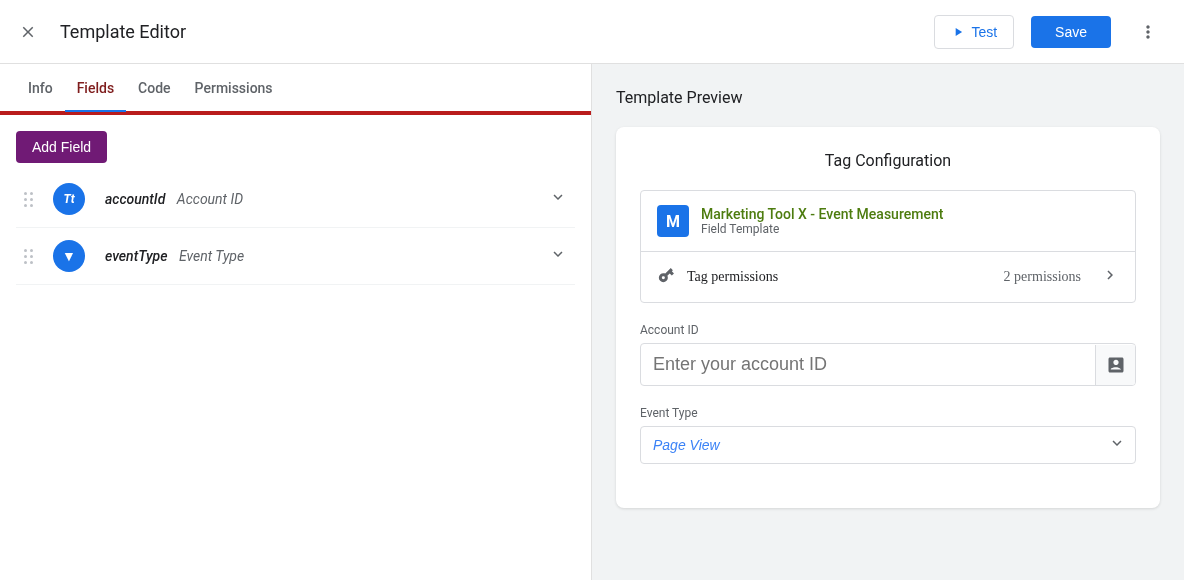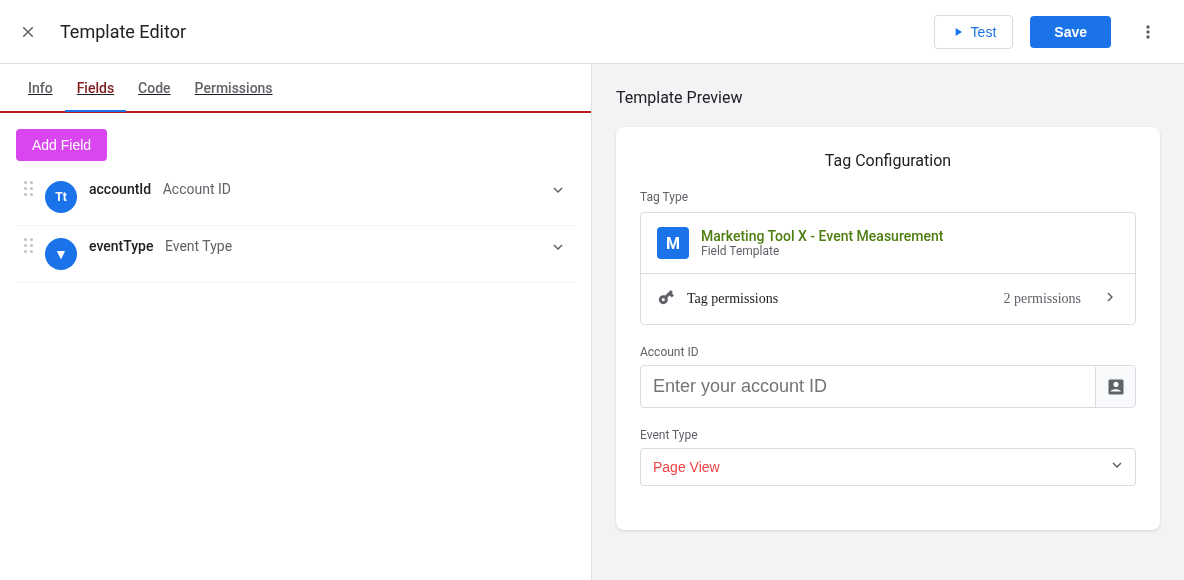--- a/index.html
+++ b/index.html
@@ -52,21 +52,21 @@
       cursor: pointer;
       font-weight: 500;
     }
     .btn-save {
       background: #1a73e8;
       color: #fff;
       border: none;
       border-radius: 4px;
       padding: 8px 24px;
       font-size: 14px;
-      font-weight: 700;
+      font-weight: 400;
       cursor: pointer;
     }
     .more-btn {
       width: 40px; height: 40px;
       border-radius: 50%;
       border: none; background: transparent;
       cursor: pointer;
       display: flex; align-items: center; justify-content: center;
       color: #5f6368;
       font-size: 20px;
@@ -83,23 +83,22 @@
       width: 592px;
       background: #fff;
       border-right: 1px solid #e0e0e0;
       display: flex;
       flex-direction: column;
     }
 
     
     .tabs {
       display: flex;
-      border-bottom: 2px solid #b91c1c;
+      border-bottom: 4px solid #b91c1c;
       padding: 0 16px;
-      text-decoration: underline;
     }
     .tab {
       padding: 16px 12px 14px;
       font-size: 14px;
       color: #5f6368;
       cursor: pointer;
       border-bottom: 2px solid transparent;
       margin-bottom: -1px;
       font-weight: 500;
       text-decoration: none;
@@ -109,37 +108,39 @@
       border-bottom-color: #1a73e8;
     }
 
     
     .fields-content {
       padding: 16px;
       overflow-y: auto;
       flex: 1;
     }
     .add-field-btn {
-      background: #d946ef;
+      background: #701a75;
       color: #fff;
       border: none;
       border-radius: 4px;
       padding: 8px 16px;
       font-size: 14px;
       font-weight: 500;
       cursor: pointer;
       margin-bottom: 8px;
     }
 
     
     .field-row {
       display: flex;
+      align-items: center;
       padding: 12px 8px;
       border-bottom: 1px solid #f1f3f4;
-      gap: 12px;
+      gap: 20px;
+      font-style: italic;
     }
     .drag-handle {
       color: #bdc1c6;
       cursor: grab;
       font-size: 16px;
       display: flex;
       flex-direction: column;
       gap: 3px;
     }
     .drag-handle .dot-row {
@@ -306,25 +307,26 @@
     
     .select-wrapper {
       position: relative;
     }
     .select-input {
       width: 100%;
       border: 1px solid #dadce0;
       border-radius: 4px;
       padding: 10px 36px 10px 12px;
       font-size: 14px;
-      color: #ef4444;
+      color: #3b82f6;
       background: #fff;
       appearance: none;
       cursor: pointer;
       outline: none;
+      font-style: italic;
     }
     .select-arrow {
       position: absolute;
       right: 10px;
       top: 50%;
       transform: translateY(-50%);
       color: #5f6368;
       pointer-events: none;
       font-size: 16px;
     }
@@ -426,21 +428,20 @@
       </div>
     </div>
   </div>
 
   <div class="right-panel">
     <div class="right-panel-title">Template Preview</div>
 
     <div class="tag-config-card">
       <div class="tag-config-title">Tag Configuration</div>
 
-      <div class="section-label">Tag Type</div>
       <div class="tag-type-box">
 
         <div class="tag-type-row">
           <div class="tag-m-icon">M</div>
           <div>
             <div class="tag-name">Marketing Tool X - Event Measurement</div>
             <div class="tag-subtitle">Field Template</div>
           </div>
         </div>
 

